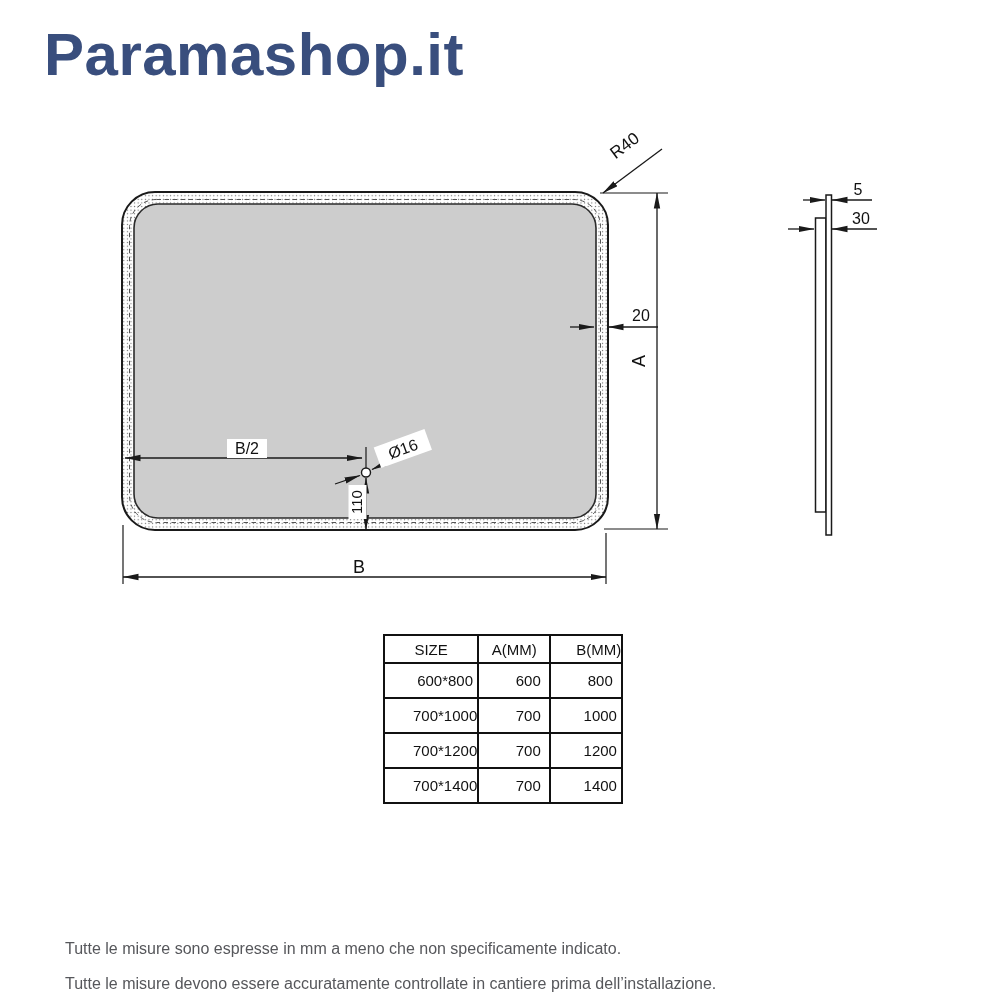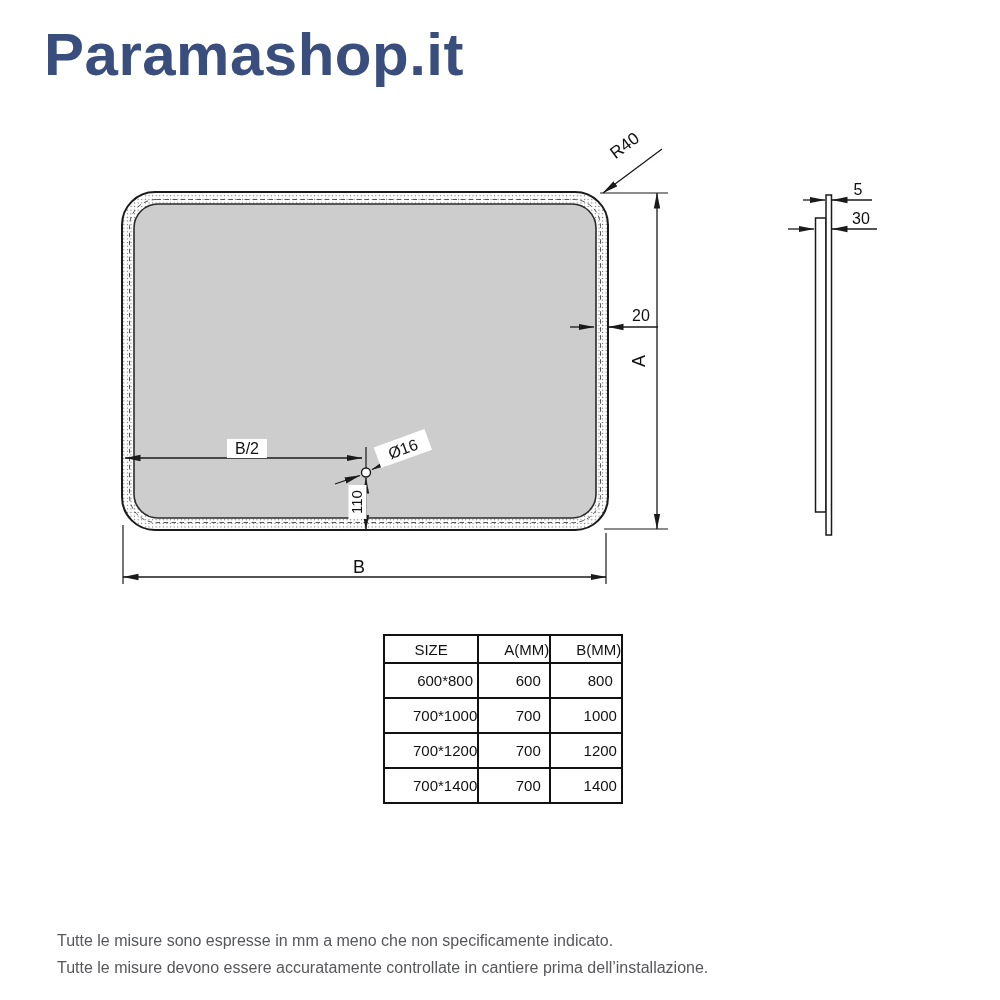--- a/index.html
+++ b/index.html
@@ -20,24 +20,24 @@
     font-size:15px;color:#111;text-align:center;
   }
   .size-table th,.size-table td{
     border:2px solid #111;padding:0;vertical-align:middle;
     font-weight:normal;
     margin-left:17px;
   }
   .size-table th{height:26px;}
   .size-table td{height:33px;padding-left:28px;}
   .col-size{width:88px;}
-  .col-a{width:70px;text-align:right;}
+  .col-a{width:70px;}
   .col-b{width:70px;text-align:right;}
   .footer-notes{position:absolute;left:57px;top:927px;color:#56575b;font-size:16px;}
-  .footer-notes p{margin:0;line-height:27px;}
+  .footer-notes p{margin:8px;line-height:27px;}
 </style>
 </head>
 <body>
 
 <div class="logo">Paramashop.it</div>
 
 <svg class="drawing-svg" width="1000" height="1000" viewBox="0 0 1000 1000">
   <defs>
     <marker id="arr" viewBox="0 0 16 8" refX="15.5" refY="4" markerWidth="16" markerHeight="8" markerUnits="userSpaceOnUse" orient="auto-start-reverse">
       <path d="M0,0.8 L16,4 L0,7.2 Z" fill="#1a1a1a"></path>

